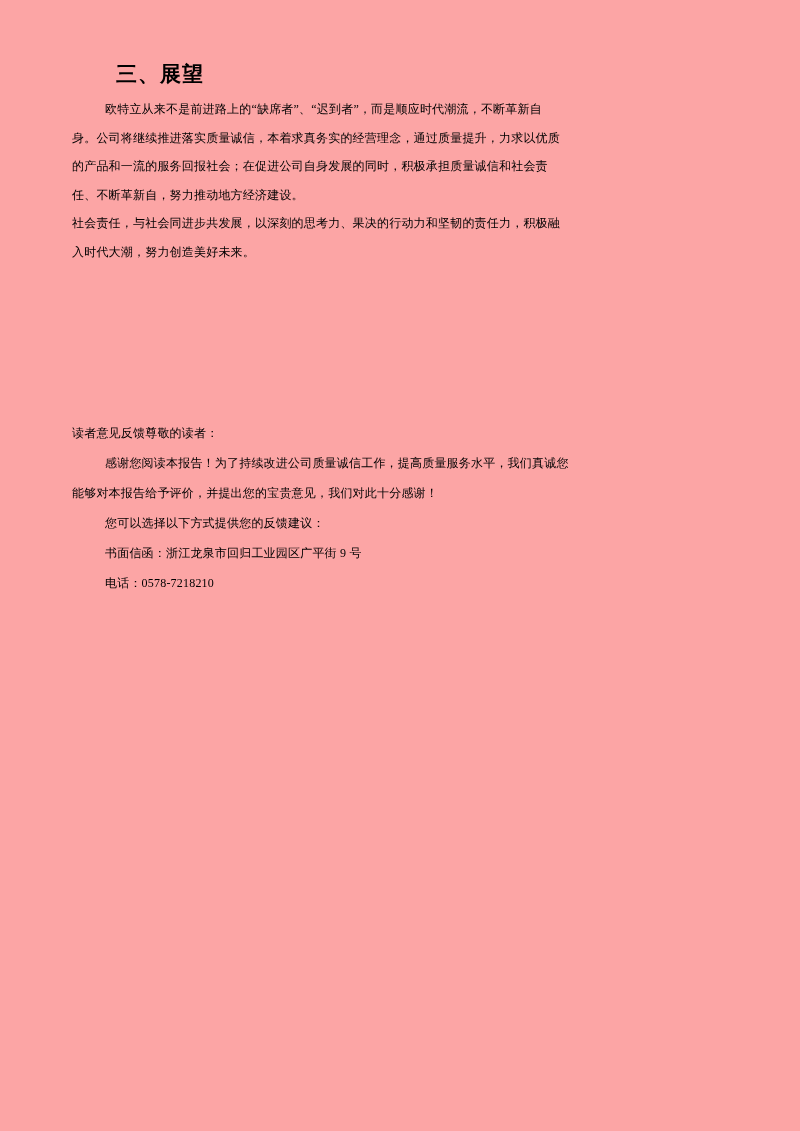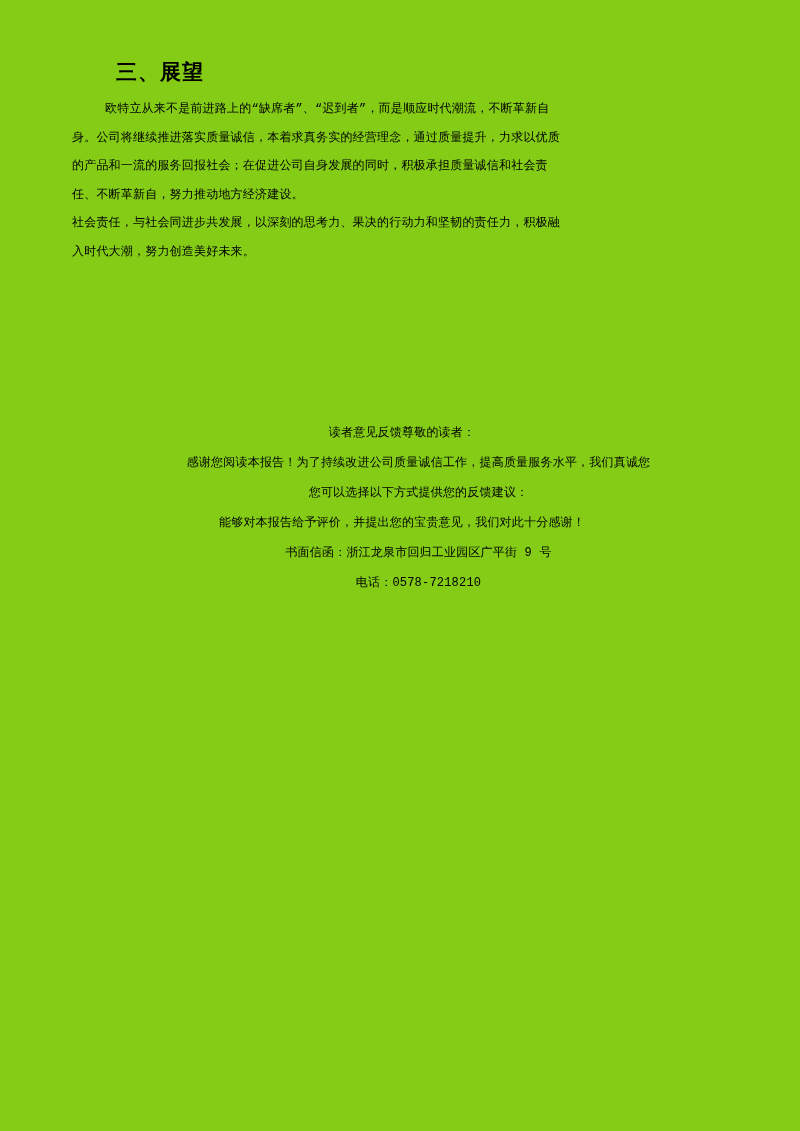--- a/index.html
+++ b/index.html
@@ -4,22 +4,22 @@
 <style>
   html, body {
     margin: 0;
     padding: 0;
     background: #ffffff;
   }
   .page {
     position: relative;
     width: 800px;
     height: 1131px;
-    background: #84cc16;
-    font-family: Liberation Mono, monospace;
+    background: #fca5a5;
+    font-family: Liberation Serif, serif;
     color: #000000;
     overflow: hidden;
   }
   .outlook-section {
     position: absolute;
     top: 60px;
     left: 72px;
     width: 660px;
   }
   .section-heading {
@@ -38,21 +38,20 @@
     letter-spacing: 0.2px;
   }
   .indent {
     padding-left: 33px;
   }
   .feedback-section {
     position: absolute;
     top: 418px;
     left: 72px;
     width: 660px;
-    text-align: center;
   }
   .feedback-section .ln {
     line-height: 30px;
   }
 </style>
 </head>
 <body>
 
 <div class="page">
 
@@ -65,20 +64,20 @@
     <div class="ln">任、不断革新自，努力推动地方经济建设。</div>
 
     <div class="ln">社会责任，与社会同进步共发展，以深刻的思考力、果决的行动力和坚韧的责任力，积极融</div>
     <div class="ln">入时代大潮，努力创造美好未来。</div>
   </div>
 
   <div class="feedback-section">
     <div class="ln">读者意见反馈尊敬的读者：</div>
 
     <div class="ln indent">感谢您阅读本报告！为了持续改进公司质量诚信工作，提高质量服务水平，我们真诚您</div>
+    <div class="ln">能够对本报告给予评价，并提出您的宝贵意见，我们对此十分感谢！</div>
+
     <div class="ln indent">您可以选择以下方式提供您的反馈建议：</div>
-
-    <div class="ln">能够对本报告给予评价，并提出您的宝贵意见，我们对此十分感谢！</div>
     <div class="ln indent">书面信函：浙江龙泉市回归工业园区广平街 9 号</div>
     <div class="ln indent">电话：0578-7218210</div>
   </div>
 
 </div>
 
 </body></html>

